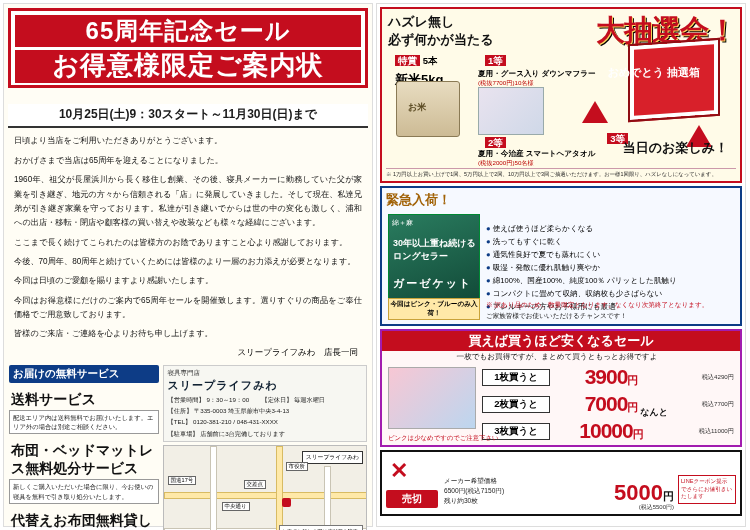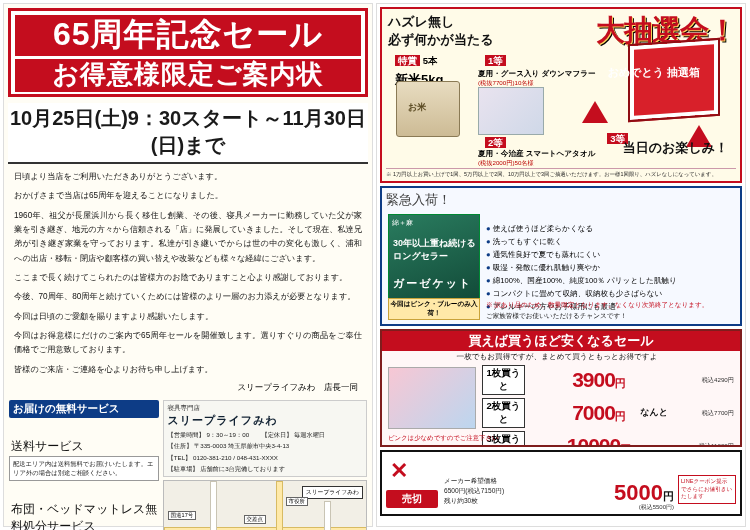--- a/index.html
+++ b/index.html
@@ -14,52 +14,52 @@
 
   
   .left { width: 370px; height: 524px; position: relative; background:#fffdf5; border:1px solid #ddd; }
 
   .title-box {
     margin:4px; border:3px solid #c40d1e; background:#ffffff;
     padding:4px 4px 2px 4px; position:relative;
   }
   .title-line1 {
     background:#c40d1e; color:#ffffff; font-weight:bold;
-    font-size:32px; letter-spacing:1px; text-align:center;
+    font-size:24px; letter-spacing:1px; text-align:center;
     padding:3px 0 4px 0; line-height:1.05;
   }
   .title-line2 {
     background:#c40d1e; color:#ffffff; font-weight:bold;
     font-size:26px; letter-spacing:1px; text-align:center;
     padding:2px 0 4px 0; margin-top:3px; line-height:1.05;
   }
   .date-bar {
-    margin:6px 4px 0 4px;
+    margin:16px 4px 0 4px;
     background:#ffffff; color:#1a1a1a; font-weight:bold;
-    font-size:20px; text-align:center; padding:2px 0 3px 0;
+    font-size:12px; text-align:center; padding:2px 0 3px 0;
     border-bottom:2px solid #333;
     letter-spacing:0px;
   }
 
   .body-text {
     margin:6px 10px 0 10px; font-size:8.2px; line-height:1.75; color:#111;
     text-align:justify;
   }
   .body-text p { margin:0 0 5px 0; }
   .sign { text-align:right; margin:4px 14px 0 0; font-size:8.5px; }
 
   .svc-wrap { display:flex; margin:6px 5px 0 5px; gap:4px; }
   .svc-left { width:150px; }
   .svc-right { width:205px; }
 
   .svc-head {
     background:#0d3c86; color:#fff; font-size:10.5px; font-weight:bold;
     padding:2px 4px; border-radius:2px;
   }
-  .svc-sub { font-size:12px; font-weight:normal; margin:20px 0 1px 2px; color:#111; }
+  .svc-sub { font-size:14px; font-weight:bold; margin:8px 0 1px 2px; color:#111; }
   .svc-note {
     font-size:6.3px; line-height:1.5; border:1px solid #999; padding:2px 3px;
     margin:1px 0 3px 0; color:#222; background:#fff;
   }
   .svc-small { font-size:6.3px; line-height:1.45; margin:2px 0 0 2px; color:#222; }
 
   .shop-card { border:1px solid #ccc; background:#f7f7f2; padding:3px 4px; }
   .shop-name { font-size:11px; font-weight:bold; color:#123; letter-spacing:1px; }
   .shop-cat { font-size:6.5px; color:#333; }
   .shop-info { font-size:6.2px; line-height:1.5; color:#222; margin-top:2px; }
@@ -122,49 +122,49 @@
   .lot-foot {
     position:absolute; left:4px; right:4px; bottom:2px; font-size:5.4px; line-height:1.4;
     border-top:1px solid #c9a; padding-top:2px; color:#222;
   }
   .lot-day { position:absolute; right:12px; top:130px; font-size:13px; font-weight:bold; color:#111; }
 
   .gauze {
     position:relative; margin:3px; height:140px; border:2px solid #0d3c86; background:#f6f9ff; overflow:hidden;
   }
   .urgent {
-    position:absolute; left:4px; top:3px; font-size:13px; font-weight:normal; color:#404040;
+    position:absolute; left:4px; top:3px; font-size:13px; font-weight:bold; color:#a16207;
   }
   .gz-title { position:absolute; left:104px; top:4px; font-size:13.5px; font-weight:bold; color:#0d3c86; line-height:1.25;}
   .gz-photo {
     position:absolute; left:6px; top:26px; width:92px; height:100px;
     background:linear-gradient(160deg,#2a7c5f,#0f4534); border:1px solid #083; color:#fff;
     font-size:7px; padding:3px;
   }
   .gz-photo .band { position:absolute; left:4px; top:22px; font-size:9px; font-weight:bold; }
   .gz-photo .band2 { position:absolute; left:4px; bottom:22px; font-size:11px; font-weight:bold; letter-spacing:2px;}
   .gz-list { position:absolute; left:104px; top:34px; right:4px; font-size:7.6px; line-height:1.72; }
   .gz-list div:before { content:"● "; color:#0d3c86; }
   .gz-note { position:absolute; left:104px; bottom:14px; right:4px; font-size:6.6px; color:#c40d1e; }
   .gz-note2 { position:absolute; left:104px; bottom:3px; right:4px; font-size:6.6px; color:#111; }
   .gz-new {
     position:absolute; left:6px; bottom:4px; width:92px; font-size:6.6px; font-weight:bold;
     background:#ffe9a8; border:1px solid #c9a33a; text-align:center; padding:1px 0;
   }
 
   .sale {
-    position:relative; margin:3px; height:118px; border:2px solid #7f1d1d; background:#fff7f7; overflow:hidden;
+    position:relative; margin:3px; height:118px; border:2px solid #a21caf; background:#fff7f7; overflow:hidden;
   }
   .sale-head {
     background:#c40d1e; color:#fff; font-size:13px; font-weight:bold; text-align:center; padding:1px 0;
   }
   .sale-sub { font-size:7.6px; text-align:center; color:#111; padding:1px 8px 0 0; }
   .sale-grid { position:absolute; left:6px; top:34px; right:6px; }
   .sale-row { display:flex; align-items:center; margin-bottom:3px; }
-  .sale-qty { width:43px; font-size:9.5px; font-weight:bold; border:1px solid #333; background:#fff; text-align:center; padding:1px 0; }
+  .sale-qty { width:68px; font-size:9.5px; font-weight:bold; border:1px solid #333; background:#fff; text-align:center; padding:1px 0; }
   .sale-price { flex:1; text-align:center; font-size:21px; font-weight:bold; color:#c40d1e; letter-spacing:-1px; }
   .sale-price .yen { font-size:11px; }
   .sale-tax { width:62px; font-size:6.2px; color:#333; text-align:right; }
   .sale-photo { position:absolute; left:6px; top:36px; width:88px; height:62px; background:linear-gradient(135deg,#f7c7d4,#bcd6ef); border:1px solid #aaa; }
   .sale-foot { position:absolute; left:6px; bottom:2px; font-size:6.4px; color:#c40d1e; }
   .nanto { position:absolute; right:72px; bottom:26px; font-size:9px; font-weight:bold; color:#111; }
 
   .soldout {
     position:relative; margin:3px; height:66px; border:2px solid #111; background:#fff; overflow:hidden;
   }

